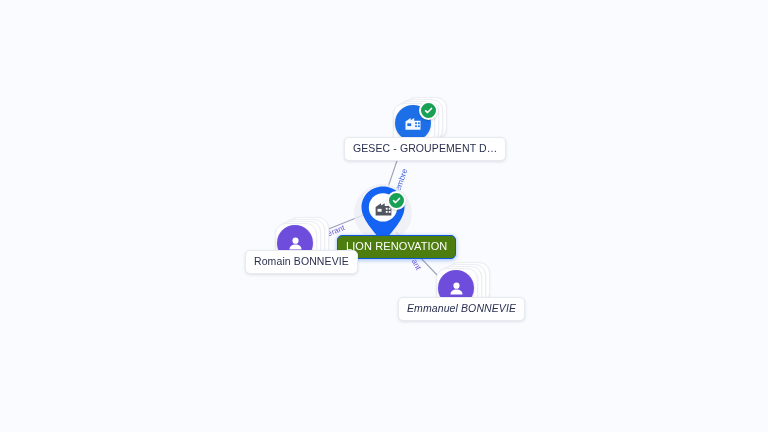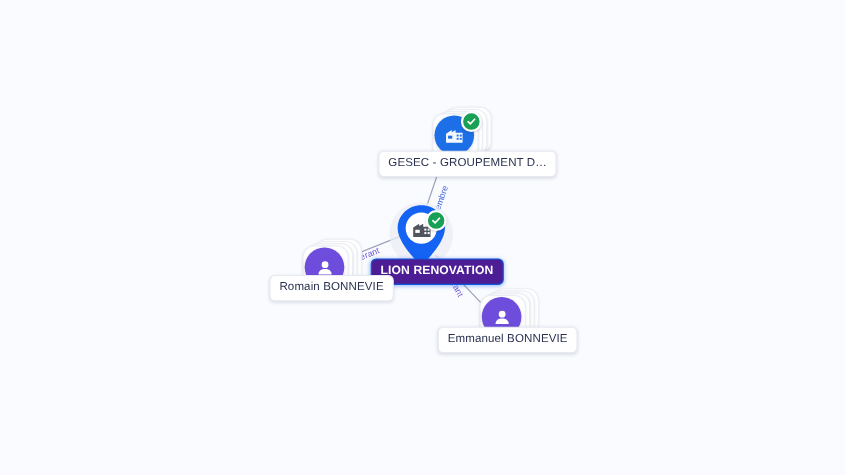--- a/index.html
+++ b/index.html
@@ -63,25 +63,25 @@
     line-height:1;
     padding:5px 8px 6px;
     border-radius:5px;
     background:#ffffff;
     color:#2a3150;
     border:1px solid #e8eaf2;
     box-shadow:0 1px 3px rgba(26,36,84,.13);
     letter-spacing:.1px;
   }
   .pill.primary{
-    background:#4c1d95;
+    background:#4d7c0f;
     color:#ffffff;
     border-color:#0f57da;
     font-size:11px;
-    font-weight:700;
+    font-weight:400;
     box-shadow:0 1px 4px rgba(20,99,243,.45);
   }
 
   
   .halo{
     position:absolute;
     width:58px;height:58px;border-radius:50%;
     background:#eceef4;
     opacity:.75;
   }
@@ -196,15 +196,15 @@
         <i class="c3"></i>
         <i class="c4"></i>
     </div>
     <div class="disc person">
       <svg width="19" height="19" viewBox="0 0 24 24">
         <circle cx="12" cy="8.4" r="3.9" fill="#ffffff"></circle>
         <path d="M4.4 19.6 C4.4 15.4 7.8 13.3 12 13.3 C16.2 13.3 19.6 15.4 19.6 19.6 Z" fill="#ffffff"></path>
       </svg>
     </div>
   </div>
-  <div class="pill" style="left:398px;top:297px;">Emmanuel BONNEVIE</div>
+  <div class="pill" style="left:398px;top:297px;font-style:italic;">Emmanuel BONNEVIE</div>
 
 </div>
 
 </body></html>

